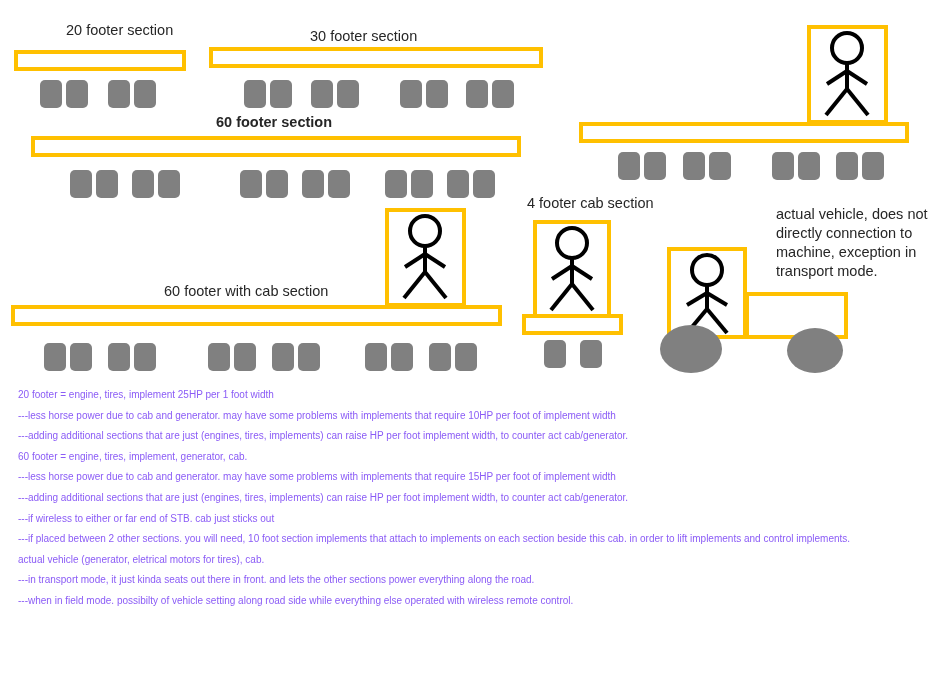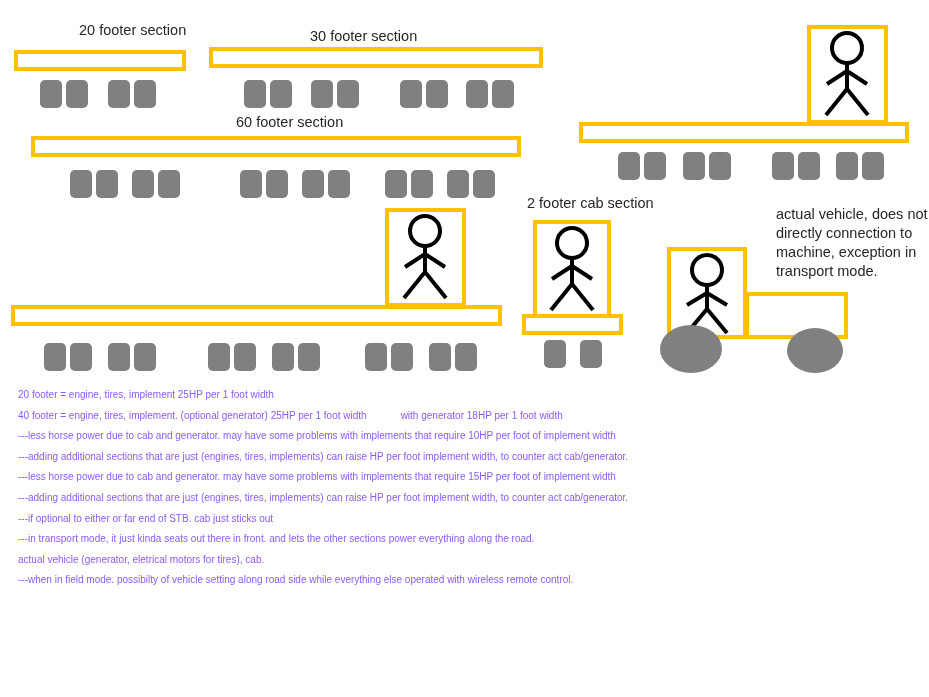--- a/index.html
+++ b/index.html
@@ -83,39 +83,39 @@
     white-space: nowrap;
   }
   .note-line.wrap { white-space: normal; }
   .note-line .gap { display: inline-block; width: 34px; }
 </style>
 </head>
 <body>
 
 <div id="canvas">
 
-  <div class="label" style="left:79px; top:22px;">20 footer  section</div>
+  <div class="label" style="left:66px; top:22px;">20 footer  section</div>
   <div class="bar" style="left:14px; top:50px; width:172px; height:21px;"></div>
   <div class="tire" style="left:40px; top:80px;"></div>
   <div class="tire" style="left:66px; top:80px;"></div>
   <div class="tire" style="left:108px; top:80px;"></div>
   <div class="tire" style="left:134px; top:80px;"></div>
 
   <div class="label" style="left:310px; top:28px;">30 footer  section</div>
   <div class="bar" style="left:209px; top:47px; width:334px; height:21px;"></div>
   <div class="tire" style="left:244px; top:80px;"></div>
   <div class="tire" style="left:270px; top:80px;"></div>
   <div class="tire" style="left:311px; top:80px;"></div>
   <div class="tire" style="left:337px; top:80px;"></div>
   <div class="tire" style="left:400px; top:80px;"></div>
   <div class="tire" style="left:426px; top:80px;"></div>
   <div class="tire" style="left:466px; top:80px;"></div>
   <div class="tire" style="left:492px; top:80px;"></div>
 
-  <div class="label" style="left:236px; top:114px;">60 footer  section</div>
+  <div class="label" style="left:216px; top:114px;font-weight:bold;">60 footer  section</div>
   <div class="bar" style="left:31px; top:136px; width:490px; height:21px;"></div>
   <div class="tire" style="left:70px; top:170px;"></div>
   <div class="tire" style="left:96px; top:170px;"></div>
   <div class="tire" style="left:132px; top:170px;"></div>
   <div class="tire" style="left:158px; top:170px;"></div>
   <div class="tire" style="left:240px; top:170px;"></div>
   <div class="tire" style="left:266px; top:170px;"></div>
   <div class="tire" style="left:302px; top:170px;"></div>
   <div class="tire" style="left:328px; top:170px;"></div>
   <div class="tire" style="left:385px; top:170px;"></div>
@@ -136,20 +136,21 @@
   <div class="bar" style="left:579px; top:122px; width:330px; height:21px;"></div>
   <div class="tire" style="left:618px; top:152px;"></div>
   <div class="tire" style="left:644px; top:152px;"></div>
   <div class="tire" style="left:683px; top:152px;"></div>
   <div class="tire" style="left:709px; top:152px;"></div>
   <div class="tire" style="left:772px; top:152px;"></div>
   <div class="tire" style="left:798px; top:152px;"></div>
   <div class="tire" style="left:836px; top:152px;"></div>
   <div class="tire" style="left:862px; top:152px;"></div>
 
+  <div class="label" style="left:164px; top:283px;">60 footer with cab  section</div>
   <div class="cab" style="left:385px; top:208px; width:81px; height:99px;">
     <svg width="73" height="91" viewBox="0 0 73 91">
       <circle cx="36" cy="19" r="15" fill="none" stroke="#000000" stroke-width="4"></circle>
       <line x1="36" y1="34" x2="36" y2="60" stroke="#000000" stroke-width="4"></line>
       <line x1="36" y1="42" x2="16" y2="55" stroke="#000000" stroke-width="4"></line>
       <line x1="36" y1="42" x2="56" y2="55" stroke="#000000" stroke-width="4"></line>
       <line x1="36" y1="60" x2="15" y2="86" stroke="#000000" stroke-width="4"></line>
       <line x1="36" y1="60" x2="57" y2="86" stroke="#000000" stroke-width="4"></line>
     </svg>
   </div>
@@ -160,21 +161,21 @@
   <div class="tire" style="left:134px; top:343px;"></div>
   <div class="tire" style="left:208px; top:343px;"></div>
   <div class="tire" style="left:234px; top:343px;"></div>
   <div class="tire" style="left:272px; top:343px;"></div>
   <div class="tire" style="left:298px; top:343px;"></div>
   <div class="tire" style="left:365px; top:343px;"></div>
   <div class="tire" style="left:391px; top:343px;"></div>
   <div class="tire" style="left:429px; top:343px;"></div>
   <div class="tire" style="left:455px; top:343px;"></div>
 
-  <div class="label" style="left:527px; top:195px;">2 footer cab  section</div>
+  <div class="label" style="left:527px; top:195px;">4 footer cab  section</div>
   <div class="cab" style="left:533px; top:220px; width:78px; height:98px;">
     <svg width="70" height="90" viewBox="0 0 70 90">
       <circle cx="35" cy="19" r="15" fill="none" stroke="#000000" stroke-width="4"></circle>
       <line x1="35" y1="34" x2="35" y2="60" stroke="#000000" stroke-width="4"></line>
       <line x1="35" y1="42" x2="15" y2="55" stroke="#000000" stroke-width="4"></line>
       <line x1="35" y1="42" x2="55" y2="55" stroke="#000000" stroke-width="4"></line>
       <line x1="35" y1="60" x2="14" y2="86" stroke="#000000" stroke-width="4"></line>
       <line x1="35" y1="60" x2="56" y2="86" stroke="#000000" stroke-width="4"></line>
     </svg>
   </div>
@@ -192,25 +193,26 @@
       <line x1="36" y1="42" x2="56" y2="54" stroke="#000000" stroke-width="4"></line>
       <line x1="36" y1="58" x2="16" y2="82" stroke="#000000" stroke-width="4"></line>
       <line x1="36" y1="58" x2="56" y2="82" stroke="#000000" stroke-width="4"></line>
     </svg>
   </div>
   <div class="wheel" style="left:660px; top:325px; width:62px; height:48px;"></div>
   <div class="wheel" style="left:787px; top:328px; width:56px; height:45px;"></div>
 
   <div id="notes">
     <div class="note-line">20 footer = engine, tires, implement   25HP per 1 foot width</div>
-    <div class="note-line"><span>40 footer = engine, tires, implement.  (optional generator)   25HP per 1 foot width</span><span class="gap"></span><span>with generator 18HP per 1 foot width</span></div>
     <div class="note-line">---less horse power due to cab and generator. may have some problems with implements that require 10HP per foot of implement width</div>
     <div class="note-line">---adding additional sections that are just (engines, tires, implements) can raise HP per foot implement width, to counter act cab/generator.</div>
+    <div class="note-line">60 footer = engine, tires, implement, generator, cab.</div>
     <div class="note-line">---less horse power due to cab and generator. may have some problems with implements that require 15HP per foot of implement width</div>
     <div class="note-line">---adding additional sections that are just (engines, tires, implements) can raise HP per foot implement width, to counter act cab/generator.</div>
-    <div class="note-line">---if optional to either or far end of STB. cab just sticks out</div>
+    <div class="note-line">---if wireless to either or far end of STB. cab just sticks out</div>
+    <div class="note-line wrap">---if placed between 2 other sections. you will need, 10 foot section implements that attach to implements on each section beside this cab. in order to lift implements and control implements.</div>
+    <div class="note-line">actual vehicle (generator, eletrical motors for tires), cab.</div>
     <div class="note-line">---in transport mode, it just kinda seats out there in front. and lets the other sections power everything along the road.</div>
-    <div class="note-line">actual vehicle (generator, eletrical motors for tires), cab.</div>
     <div class="note-line">---when in field mode. possibilty of vehicle setting along road side while everything else operated with wireless remote control.</div>
 
   </div>
 
 </div>
 
 </body></html>

